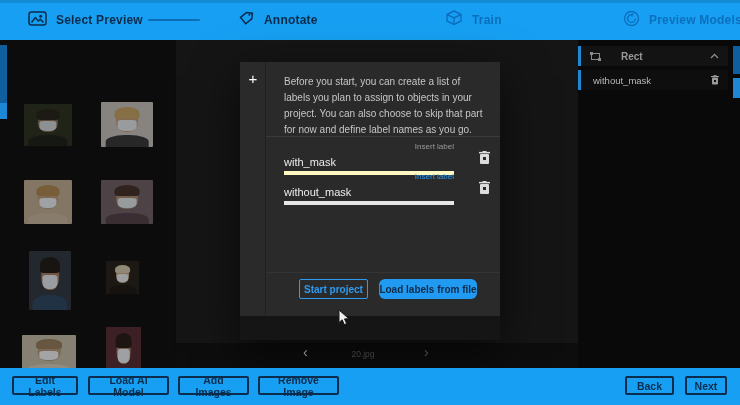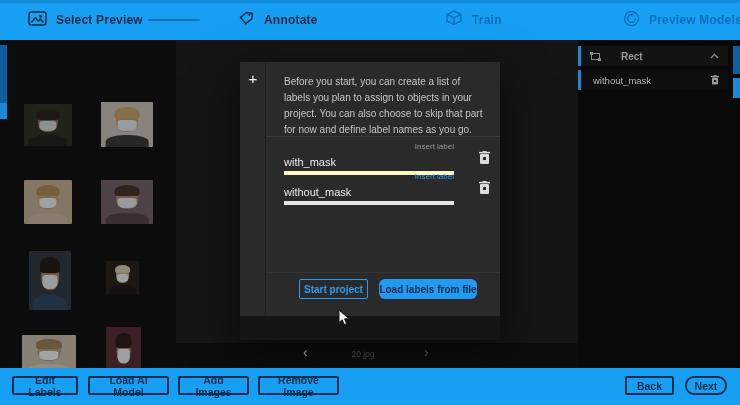--- a/index.html
+++ b/index.html
@@ -13,21 +13,21 @@
   .step .step-label { font-size:12px; font-weight:700; color:#0a2b4a; letter-spacing:.2px; white-space:nowrap; }
   .step.disabled .step-label { color:#0c6fbd; }
   .step1 { left:28px; } .step2 { left:238px; } .step3 { left:445px; } .step4 { left:623px; }
   .connector { position:absolute; left:148px; top:19px; width:52px; height:2px; background:#0e6db3; border-radius:1px; }
 
   
   .bottombar { position:absolute; left:0; top:368px; width:740px; height:37px; background:#17a0f3; }
   .fbtn { position:absolute; top:376px; height:19px; border:2px solid #0b2d4d; border-radius:2px; background:transparent; color:#0b2d4d; font-family:inherit; font-size:10.5px; font-weight:700; display:flex; align-items:center; justify-content:center; cursor:pointer; padding:0 4px; }
   .fb1 { left:12px;  width:66px; } .fb2 { left:88px;  width:81px; }
   .fb3 { left:178px; width:71px; } .fb4 { left:258px; width:81px; }
-  .fb-back { left:625px; width:49px; } .fb-next { left:685px; width:42px;border-radius:9px; }
+  .fb-back { left:625px; width:49px; } .fb-next { left:685px; width:42px; }
 
   
   .left-panel  { position:absolute; left:0;   top:40px; width:176px; height:328px; background:#0c0c0c; }
   .canvas      { position:absolute; left:176px; top:40px; width:402px; height:328px; background:#151515; }
   .right-panel { position:absolute; left:578px; top:40px; width:162px; height:328px; background:#090909; }
 
   .left-tab { position:absolute; left:0; top:45px; width:7px; height:58px; background:#0f5f9e; }
   .left-tab::after { content:""; position:absolute; left:0; top:58px; width:7px; height:16px; background:#1e88d4; }
   .right-tab  { position:absolute; left:733px; top:46px; width:7px; height:28px; background:#0f5f9e; }
   .right-tab2 { position:absolute; left:733px; top:78px; width:7px; height:20px; background:#1e88d4; }

